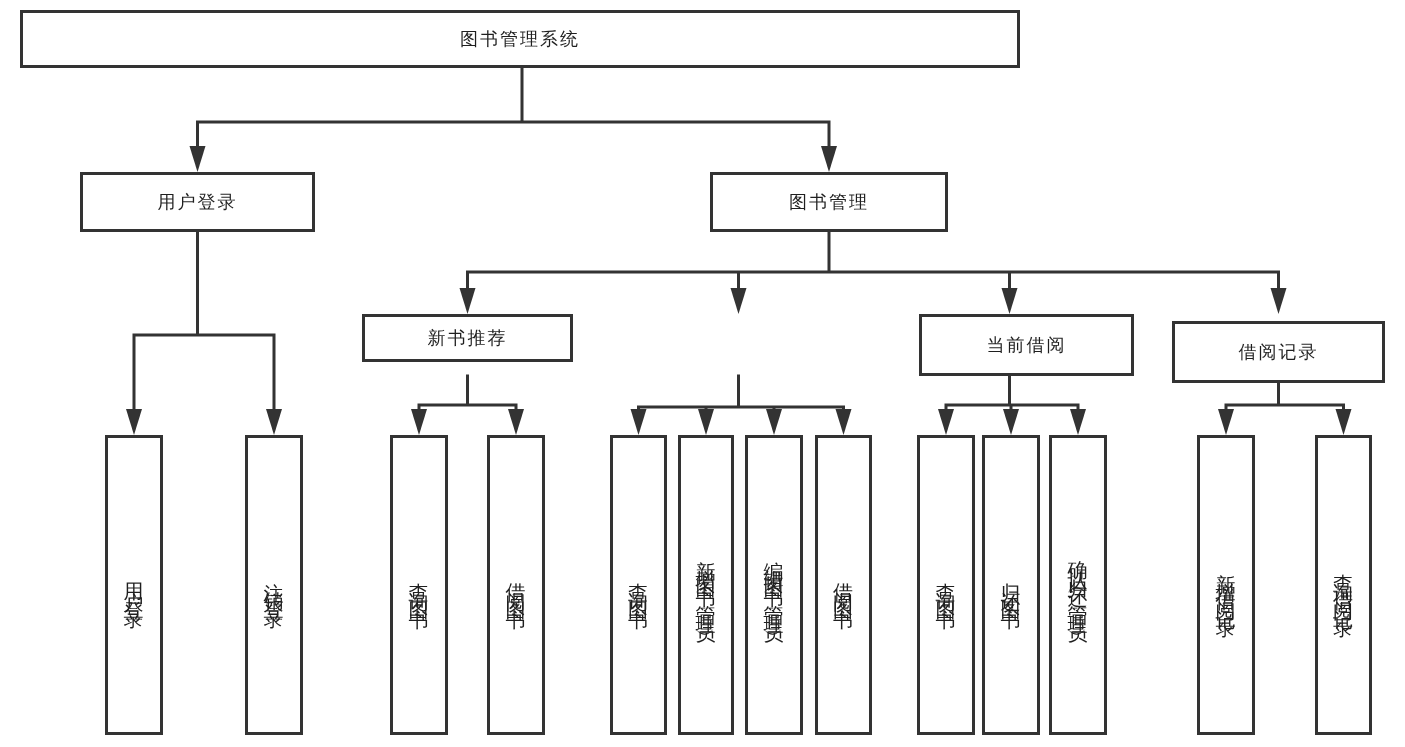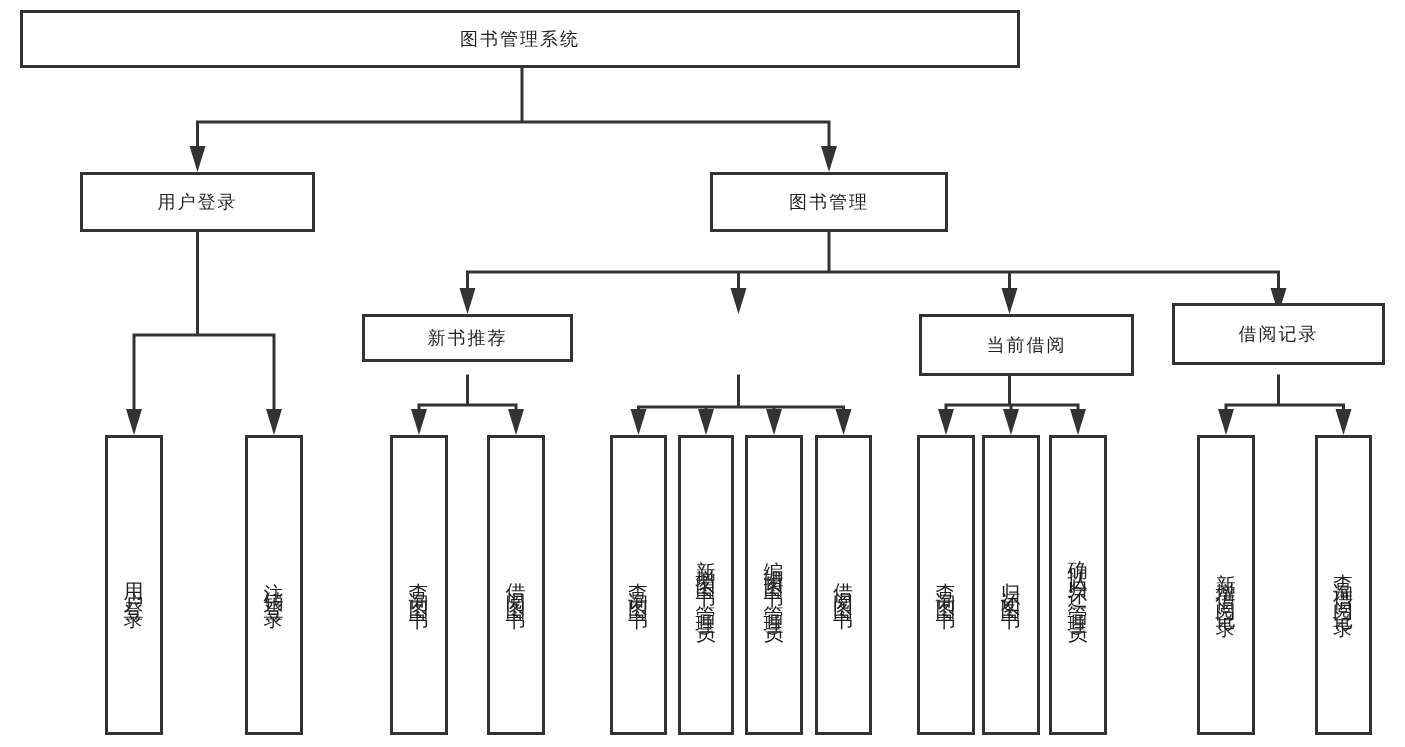--- a/index.html
+++ b/index.html
@@ -149,21 +149,21 @@
   <div class="box" style="left:710px;top:172px;width:238px;height:60px">
     <span class="lbl">图书管理</span>
   </div>
 
   <div class="box" style="left:362px;top:314px;width:211px;height:48px">
     <span class="lbl">新书推荐</span>
   </div>
   <div class="box" style="left:919px;top:314px;width:215px;height:62px">
     <span class="lbl">当前借阅</span>
   </div>
-  <div class="box" style="left:1172px;top:303px;width:213px;height:62px">
+  <div class="box" style="left:1172px;top:321px;width:213px;height:62px">
     <span class="lbl">借阅记录</span>
   </div>
 
   <div class="vbox" style="left:105px;top:435px;width:58px;height:300px">
     <span class="vlbl">用户登录</span>
   </div>
   <div class="vbox" style="left:245px;top:435px;width:58px;height:300px">
     <span class="vlbl">注销登录</span>
   </div>
 

